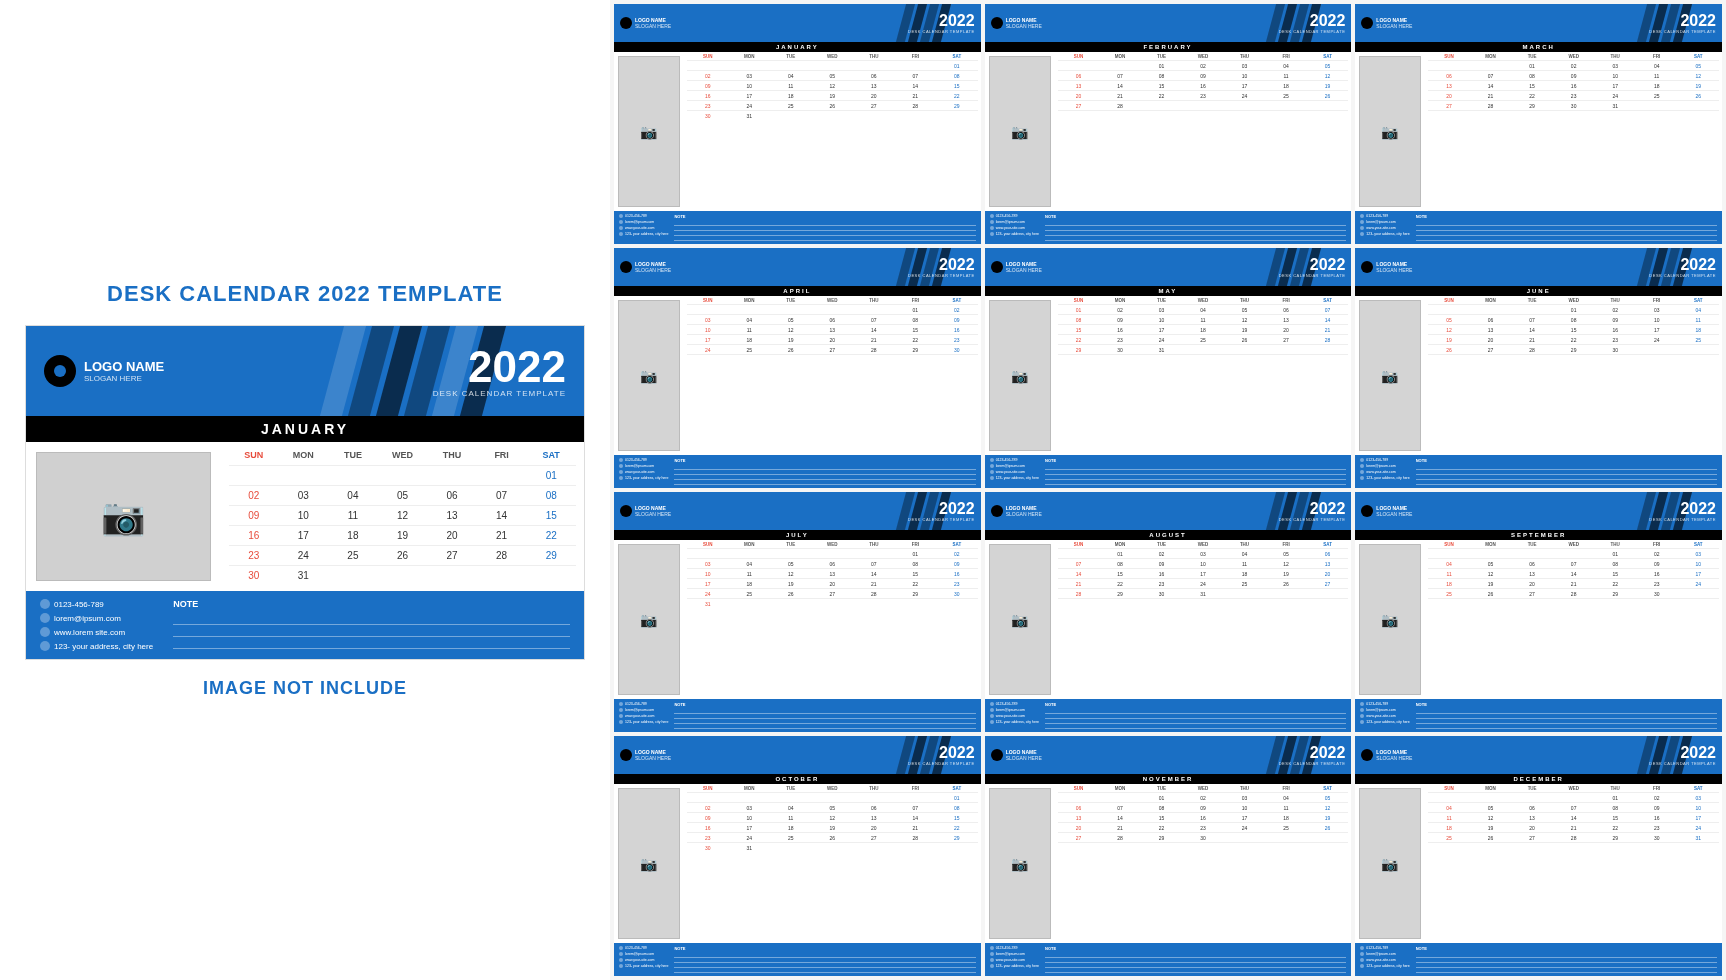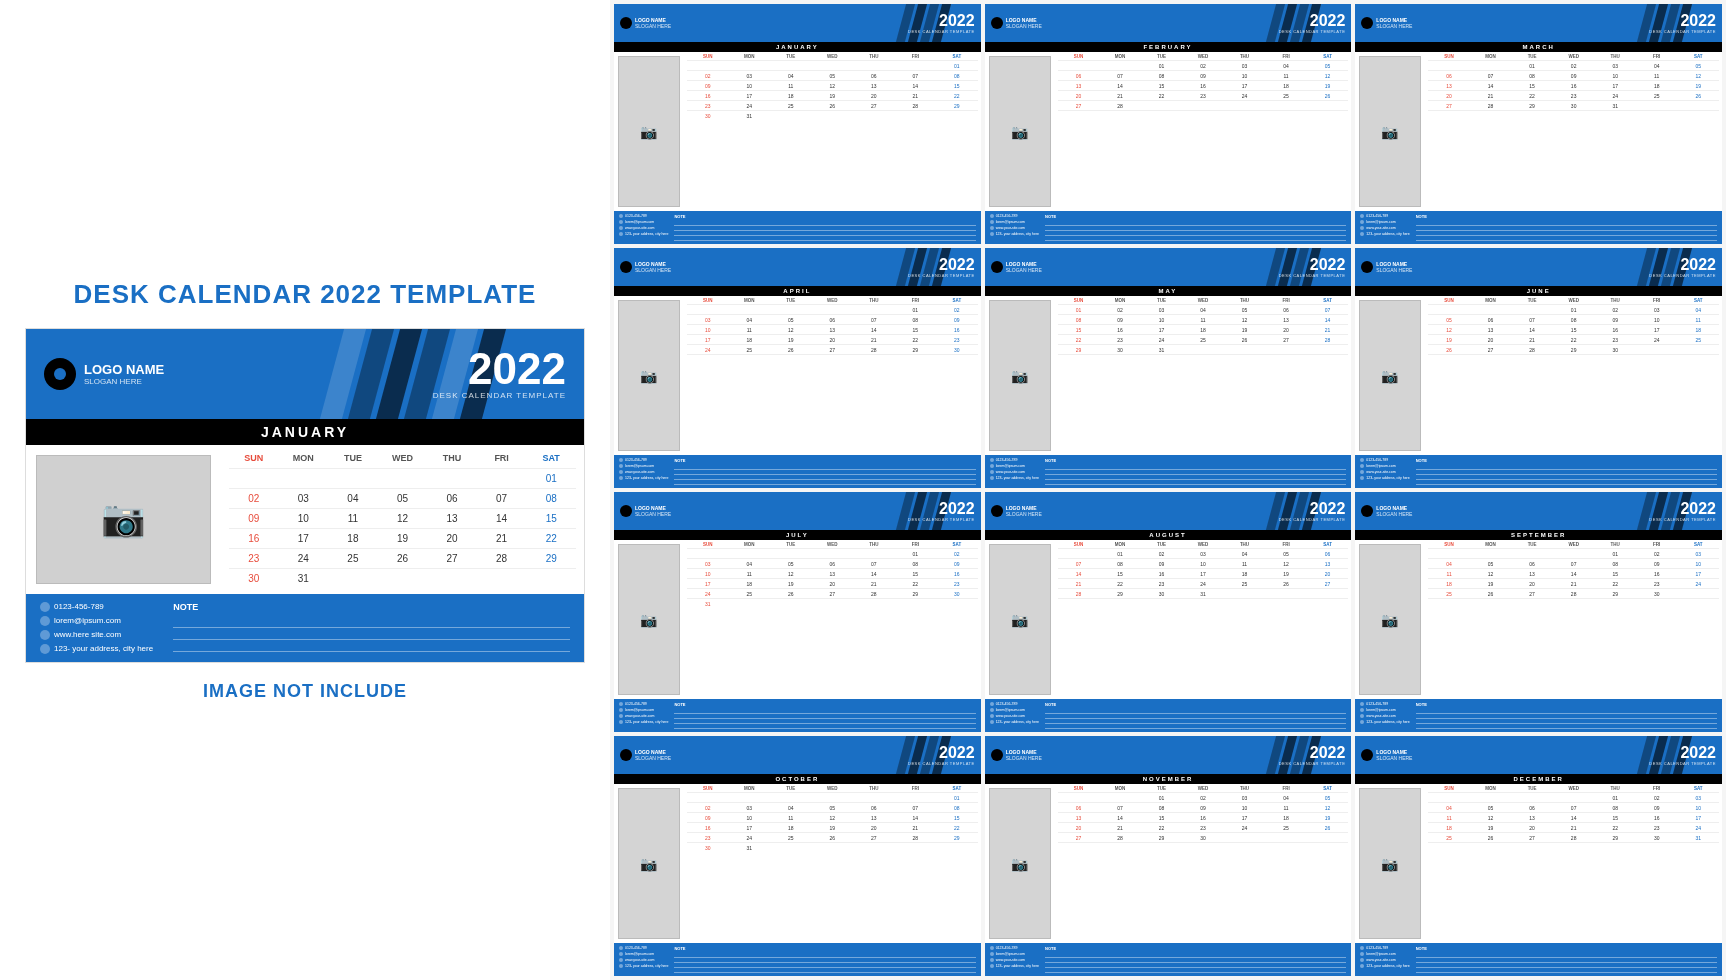--- a/index.html
+++ b/index.html
@@ -19,21 +19,21 @@
       display: flex;
       flex-direction: column;
       align-items: center;
       justify-content: center;
       padding: 20px;
       background: #fff;
     }
 
     .left-title {
       color: #1a6fc4;
-      font-size: 26px;
+      font-size: 22px;
       font-weight: 900;
       text-align: center;
       letter-spacing: 1px;
       margin-bottom: 18px;
       text-transform: uppercase;
     }
 
     .calendar-preview {
       width: 560px;
       border: 1px solid #ddd;
@@ -551,21 +551,21 @@
         <div class="footer-contact-row">
           <span class="contact-icon"></span>
           <span>0123-456-789</span>
         </div>
         <div class="footer-contact-row">
           <span class="contact-icon"></span>
           <span>lorem@ipsum.com</span>
         </div>
         <div class="footer-contact-row">
           <span class="contact-icon"></span>
-          <span>www.here site.com</span>
+          <span>www.lorem site.com</span>
         </div>
         <div class="footer-contact-row">
           <span class="contact-icon"></span>
           <span>123- your address, city here</span>
         </div>
       </div>
       <div class="footer-note">
         <div class="note-label">NOTE</div>
         <div class="note-lines">
           <div></div>

